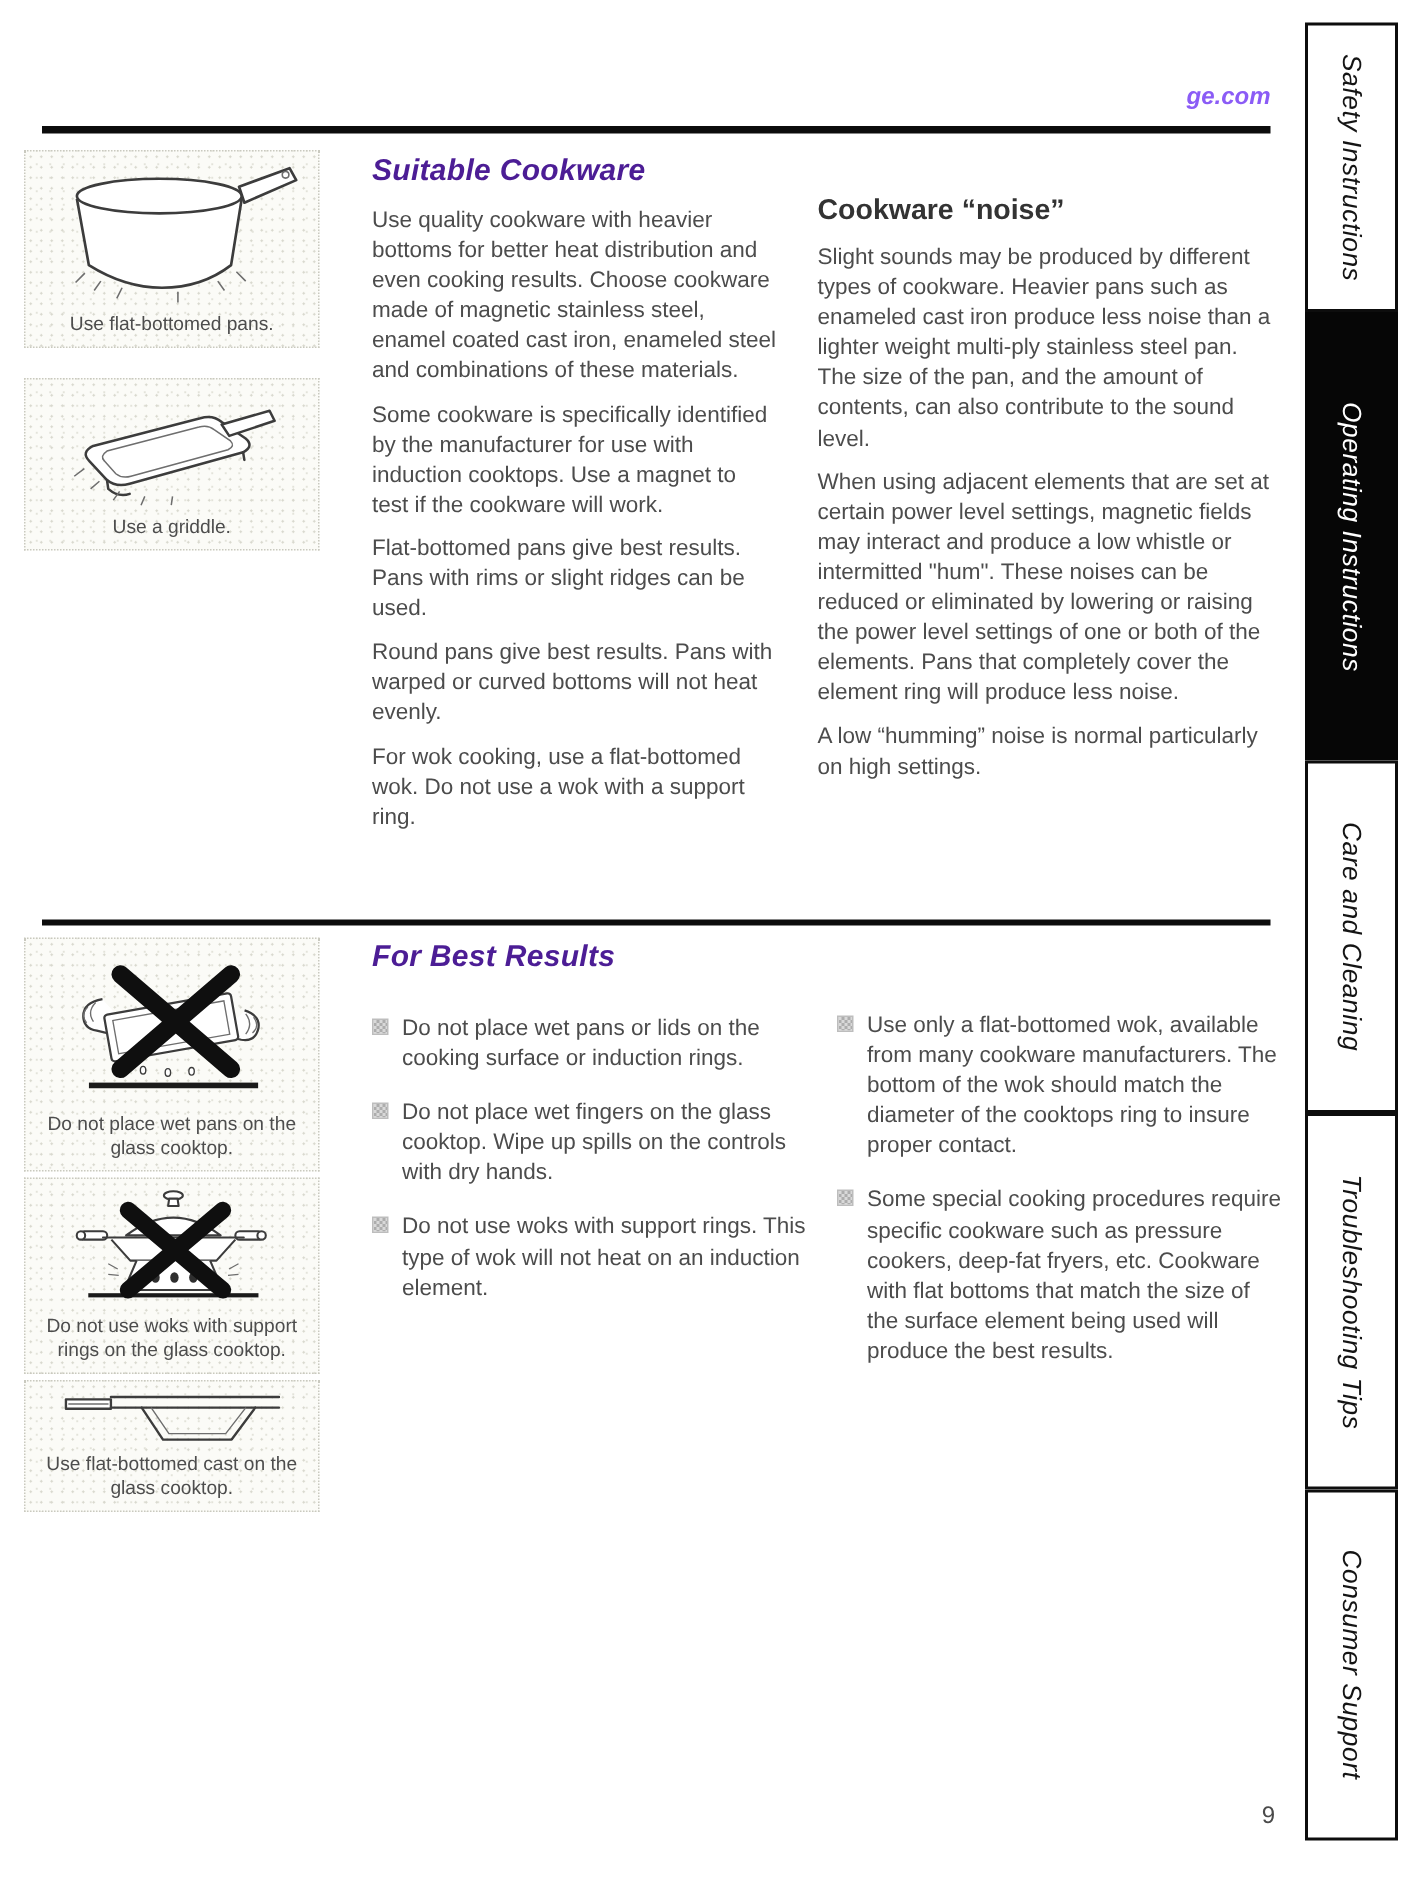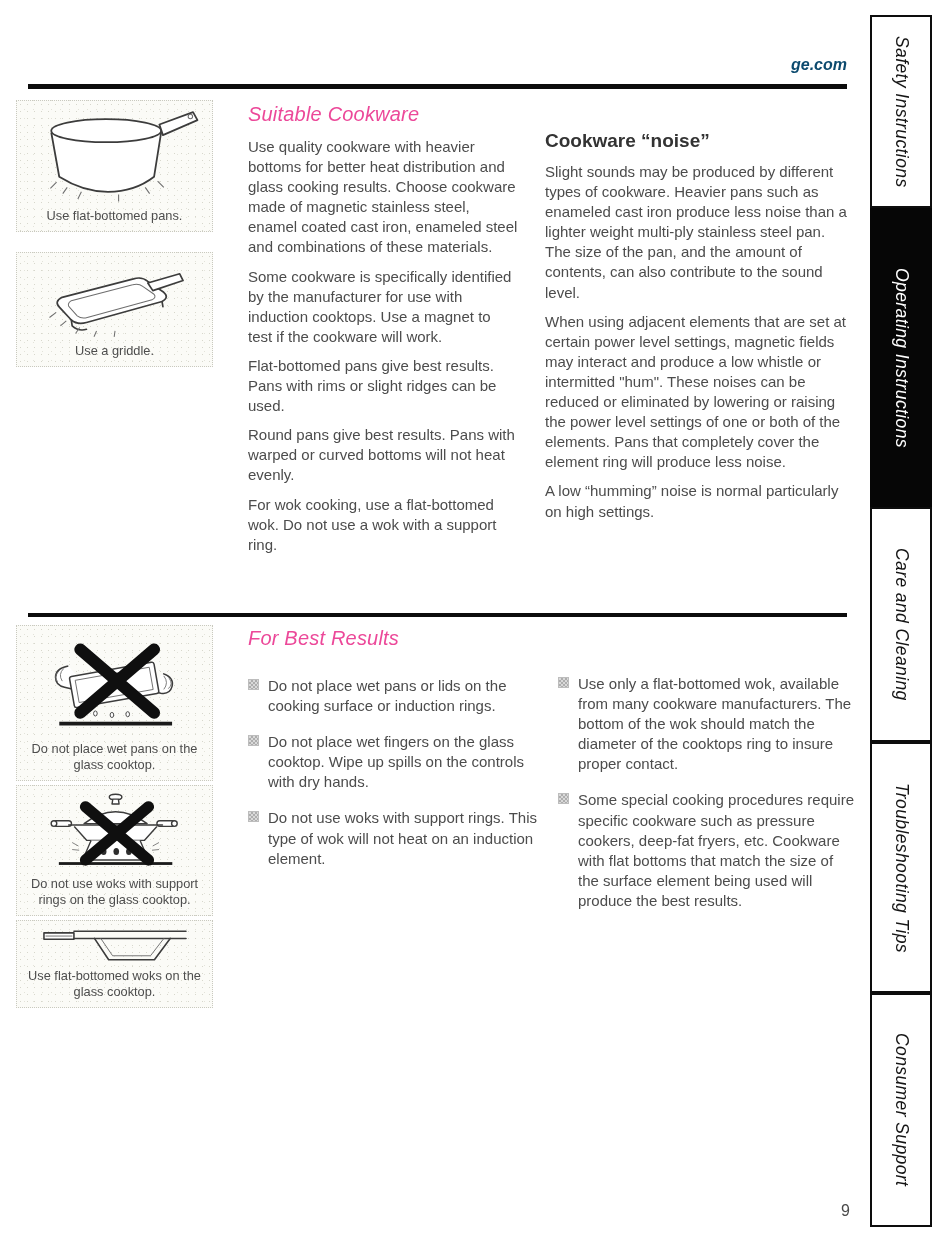--- a/index.html
+++ b/index.html
@@ -2,21 +2,21 @@
 <html><head>
 <meta charset="utf-8">
 <style>
   html,body{margin:0;padding:0;background:#e8e8e8;}
   .page{
     position:relative;width:950px;height:1254px;background:#ffffff;
     font-family:"Liberation Sans", sans-serif;overflow:hidden;margin:0 auto;
   }
   .site-label{
     position:absolute;left:600px;top:56px;width:247px;text-align:right;
-    font-style:italic;font-weight:bold;font-size:16px;color:#0c4a6e;
+    font-style:italic;font-weight:bold;font-size:16px;color:#8b5cf6;
   }
   .rule{position:absolute;left:28px;width:819px;background:#0c0c0c;}
   .rule-top{top:84px;height:5px;}
   .rule-mid{top:613px;height:4px;}
 
   
   .fig{
     position:absolute;left:16px;width:197px;
     background-color:#fbfbf7;
     background-image:radial-gradient(#d7d7cc 0.8px, rgba(0,0,0,0) 0.9px),
@@ -30,21 +30,21 @@
   .fig figcaption{
     flex:0 0 auto;font-size:12.8px;line-height:1.25;color:#4d4d4d;
     text-align:center;padding:2px 0 2px 0;
   }
   figure{margin:0;}
 
   .col{position:absolute;}
   .mid-col{left:248px;top:103px;width:270px;}
   .right-col{left:545px;top:130px;width:306px;}
   h2.section-title{
-    margin:0 0 11px 0;font-size:20px;font-style:italic;font-weight:normal;color:#ec4899;
+    margin:0 0 11px 0;font-size:20px;font-style:italic;font-weight:bold;color:#4c1d95;
     letter-spacing:0.2px;
   }
   h3.sub-title{margin:0 0 10px 0;font-size:19px;font-weight:bold;color:#333333;}
   .body-text p{margin:0 0 9px 0;font-size:15px;line-height:1.34;color:#4c4c4c;}
 
   .best-title{position:absolute;left:248px;top:627px;}
   .bullets{position:absolute;list-style:none;margin:0;padding:0;}
   .bullets-left{left:248px;top:660px;width:298px;}
   .bullets-right{left:558px;top:658px;width:300px;}
   .bullets li{display:flex;gap:9px;margin:16px 0 15px 0;}
@@ -105,21 +105,21 @@
       <path class="lineart" d="M44,75 l1,7 q8,7 17,4 M152,53 l1,6"></path>
       <path class="lineart-fill" d="M135,31 L173,20 L177,28 L141,40 Z"></path>
       <path class="thin" d="M26,66 l-8,6 M38,76 l-7,6 M54,84 l-5,7 M74,88 l-3,7 M96,88 l-1,7"></path>
     </svg>
     <figcaption>Use a griddle.</figcaption>
   </figure>
 
 
   <div class="col mid-col body-text">
     <h2 class="section-title">Suitable Cookware</h2>
-    <p>Use quality cookware with heavier bottoms for better heat distribution and glass cooking results. Choose cookware made of magnetic stainless steel, enamel coated cast iron, enameled steel and combinations of these materials.</p>
+    <p>Use quality cookware with heavier bottoms for better heat distribution and even cooking results. Choose cookware made of magnetic stainless steel, enamel coated cast iron, enameled steel and combinations of these materials.</p>
     <p>Some cookware is specifically identified by the manufacturer for use with induction cooktops. Use a magnet to test if the cookware will work.</p>
     <p>Flat-bottomed pans give best results. Pans with rims or slight ridges can be used.</p>
     <p>Round pans give best results. Pans with warped or curved bottoms will not heat evenly.</p>
     <p>For wok cooking, use a flat-bottomed wok. Do not use a wok with a support ring.</p>
   </div>
 
   <div class="col right-col body-text">
     <h3 class="sub-title">Cookware “noise”</h3>
     <p>Slight sounds may be produced by different types of cookware. Heavier pans such as enameled cast iron produce less noise than a lighter weight multi-ply stainless steel pan. The size of the pan, and the amount of contents, can also contribute to the sound level.</p>
     <p>When using adjacent elements that are set at certain power level settings, magnetic fields may interact and produce a low whistle or intermitted "hum". These noises can be reduced or eliminated by lowering or raising the power level settings of one or both of the elements. Pans that completely cover the element ring will produce less noise.</p>
@@ -171,21 +171,21 @@
   </figure>
 
   <figure class="fig" style="top:920px;height:88px;">
     <svg viewBox="0 0 190 52" aria-hidden="true">
       <rect class="lineart-fill" x="6" y="10" width="38" height="8"></rect>
       <path class="thin" d="M8,14 h34"></path>
       <path class="lineart" d="M44,8 H186 M44,17 H186"></path>
       <path class="lineart" d="M70,17 L88,44 H146 L166,17"></path>
       <path class="thin" d="M78,17 L93,39 H141 L158,17"></path>
     </svg>
-    <figcaption>Use flat-bottomed woks on the glass cooktop.</figcaption>
+    <figcaption>Use flat-bottomed cast on the glass cooktop.</figcaption>
   </figure>
 
   <h2 class="section-title best-title">For Best Results</h2>
 
   <ul class="bullets bullets-left">
     <li>
       <span class="bullet-marker"></span>
       <span class="btext">Do not place wet pans or lids on the cooking surface or induction rings.</span>
     </li>
     <li>

